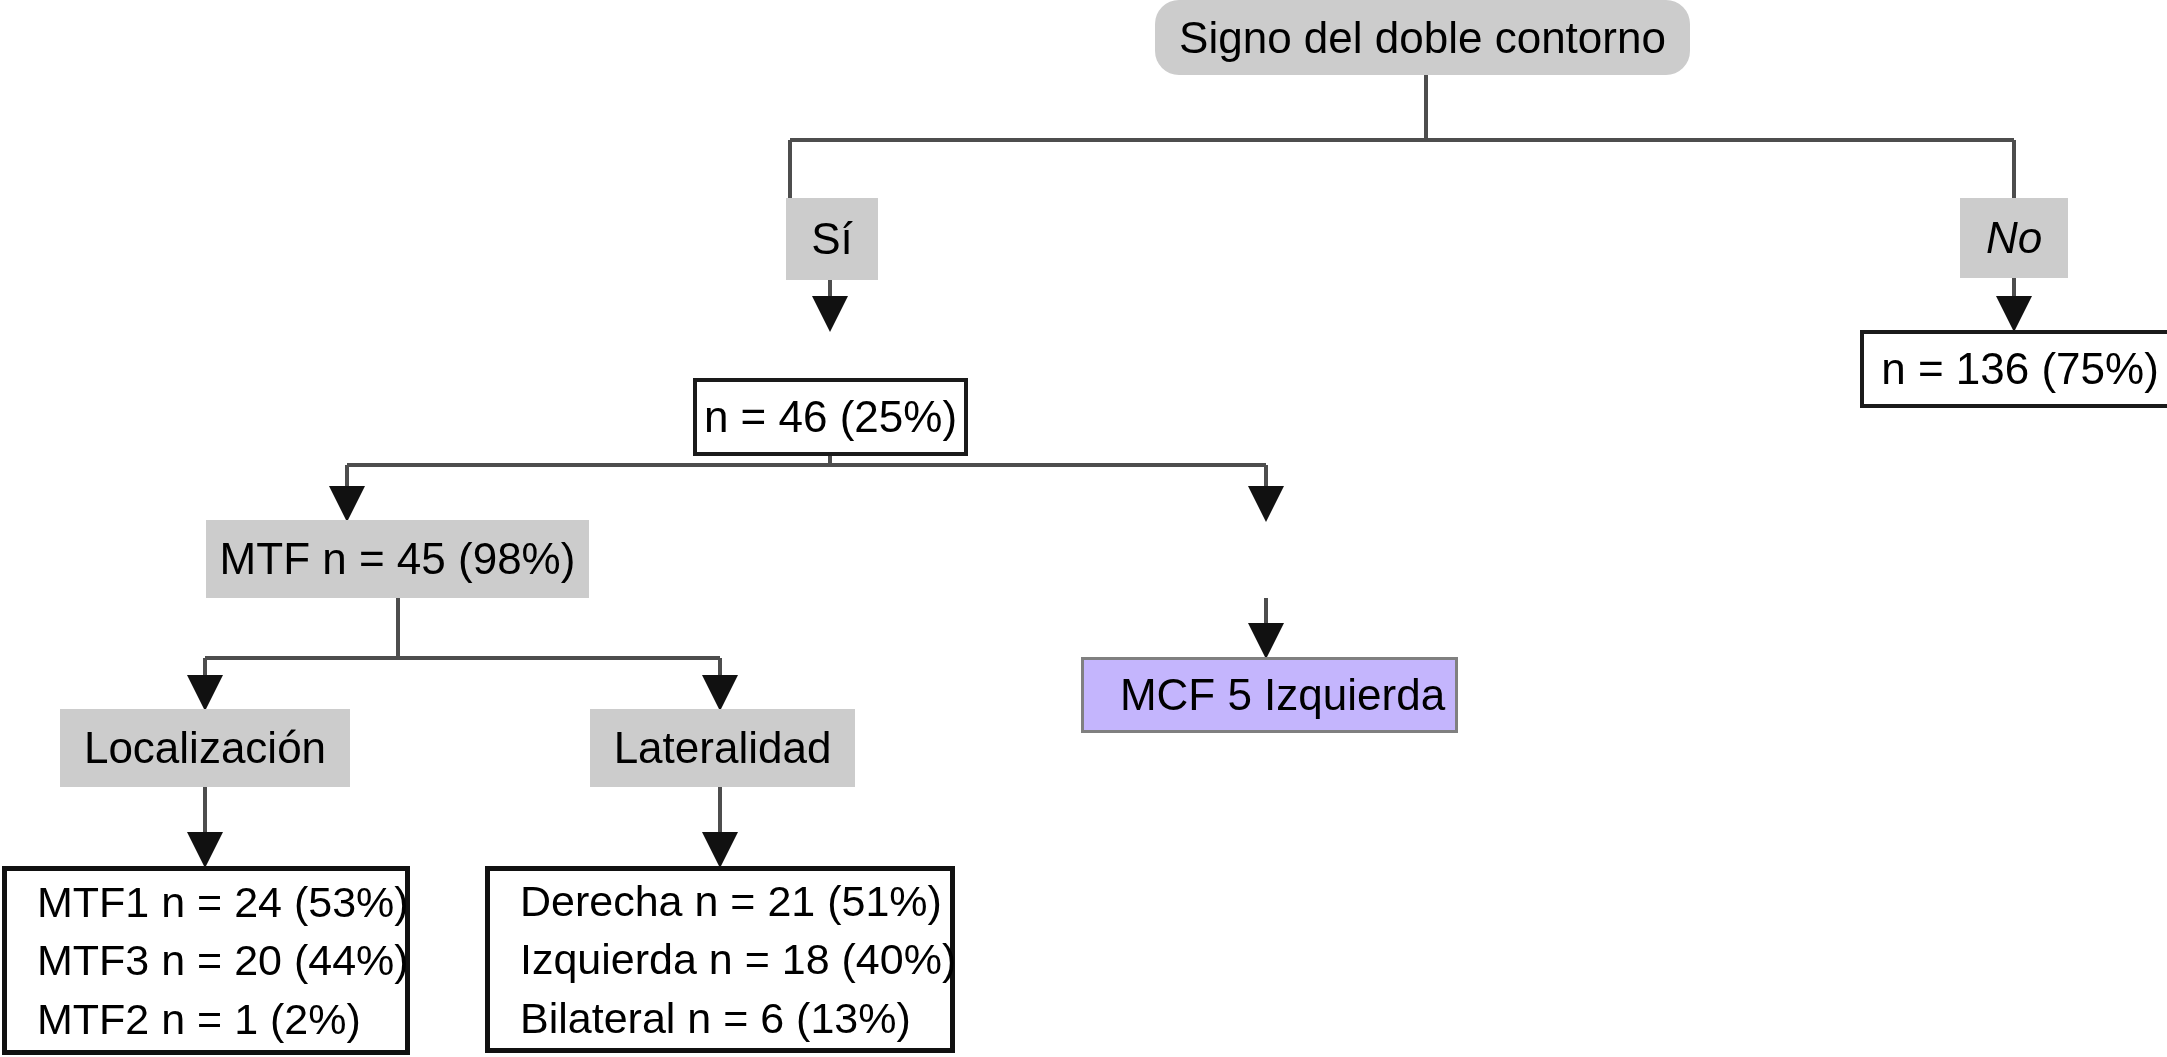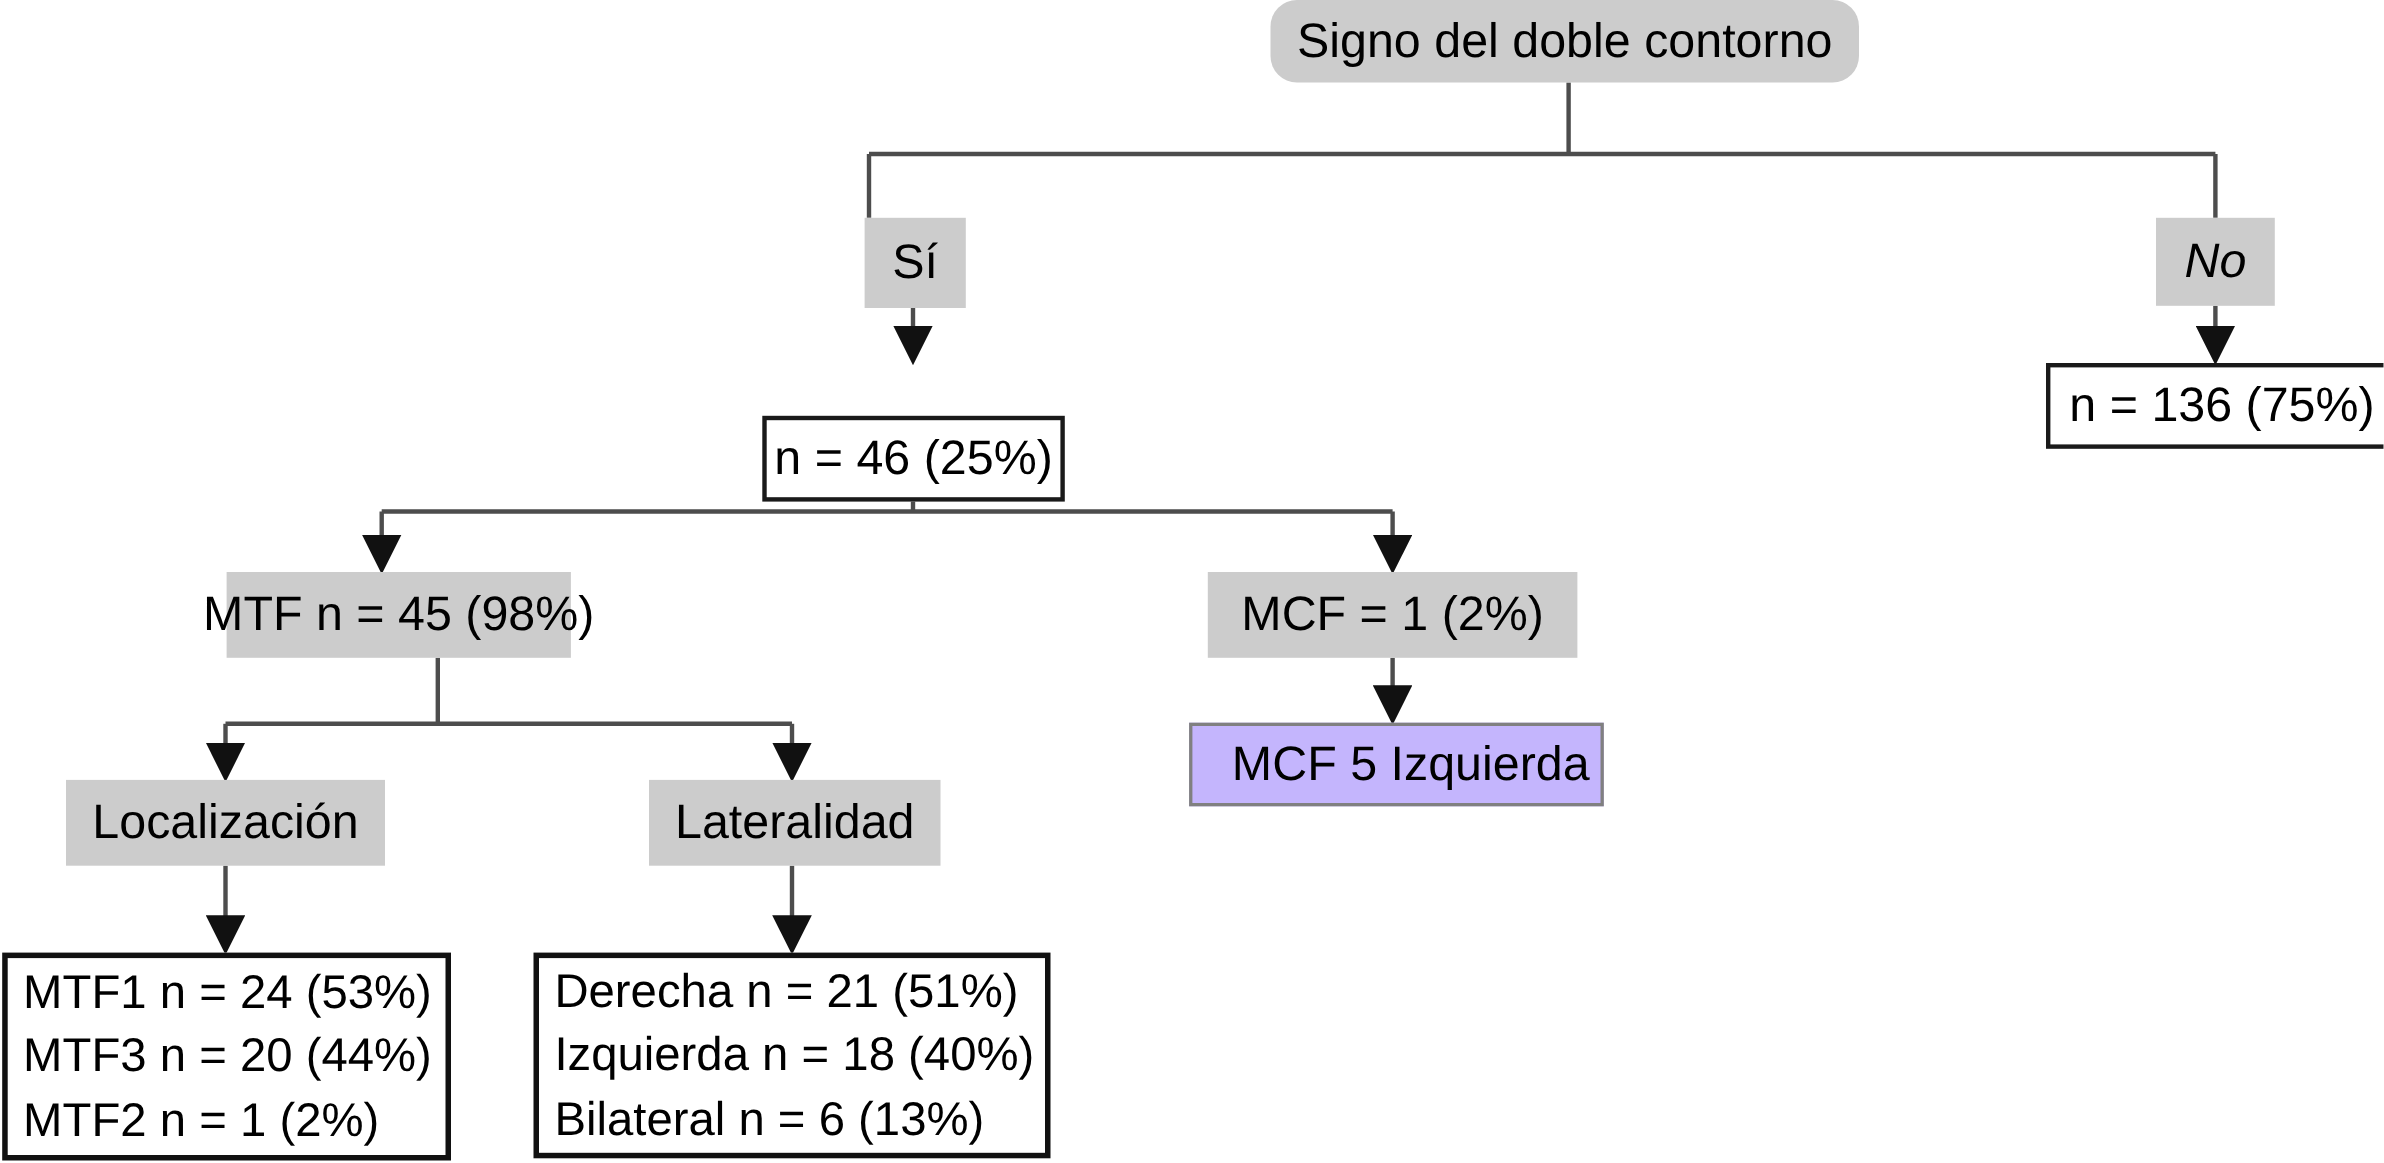--- a/index.html
+++ b/index.html
@@ -47,21 +47,21 @@
     background: #c4b5fd;
     border: 3px solid #808080;
     justify-content: center;
     padding-left: 26px;
   }
   .node.list {
     background: #ffffff;
     border: 5px solid #111111;
     align-items: center;
     justify-content: flex-start;
-    padding-left: 14px;
+    padding-left: 30px;
   }
   .node.list .lines {
     display: flex;
     flex-direction: column;
     gap: 10px;
   }
   .node.list .lines span {
     display: block;
     font-size: 43px;
   }
@@ -138,27 +138,24 @@
   </div>
 
   <div class="node outline-black" style="left:693px; top:330px; width:275px; height:78px;margin-top:48px;">
     <span>n = 46 (25%)</span>
   </div>
 
   <div class="node outline-black" style="left:1860px; top:330px; width:320px; height:78px;">
     <span>n = 136 (75%)</span>
   </div>
 
-  <div class="node gray" style="left:206px; top:520px; width:313px; height:78px;">
+  <div class="node gray" style="left:206px; top:520px; width:383px; height:78px;">
     <span>MTF n = 45 (98%)</span>
   </div>
 
-  <div class="node gray" style="left:1098px; top:520px; width:336px; height:78px;">
-    <span>MCF = 1 (2%)</span>
-  </div>
 
   <div class="node outline-gray" style="left:1081px; top:657px; width:377px; height:76px;">
     <span>MCF 5 Izquierda</span>
   </div>
 
   <div class="node gray" style="left:60px; top:709px; width:290px; height:78px;">
     <span>Localización</span>
   </div>
 
   <div class="node gray" style="left:590px; top:709px; width:265px; height:78px;">

